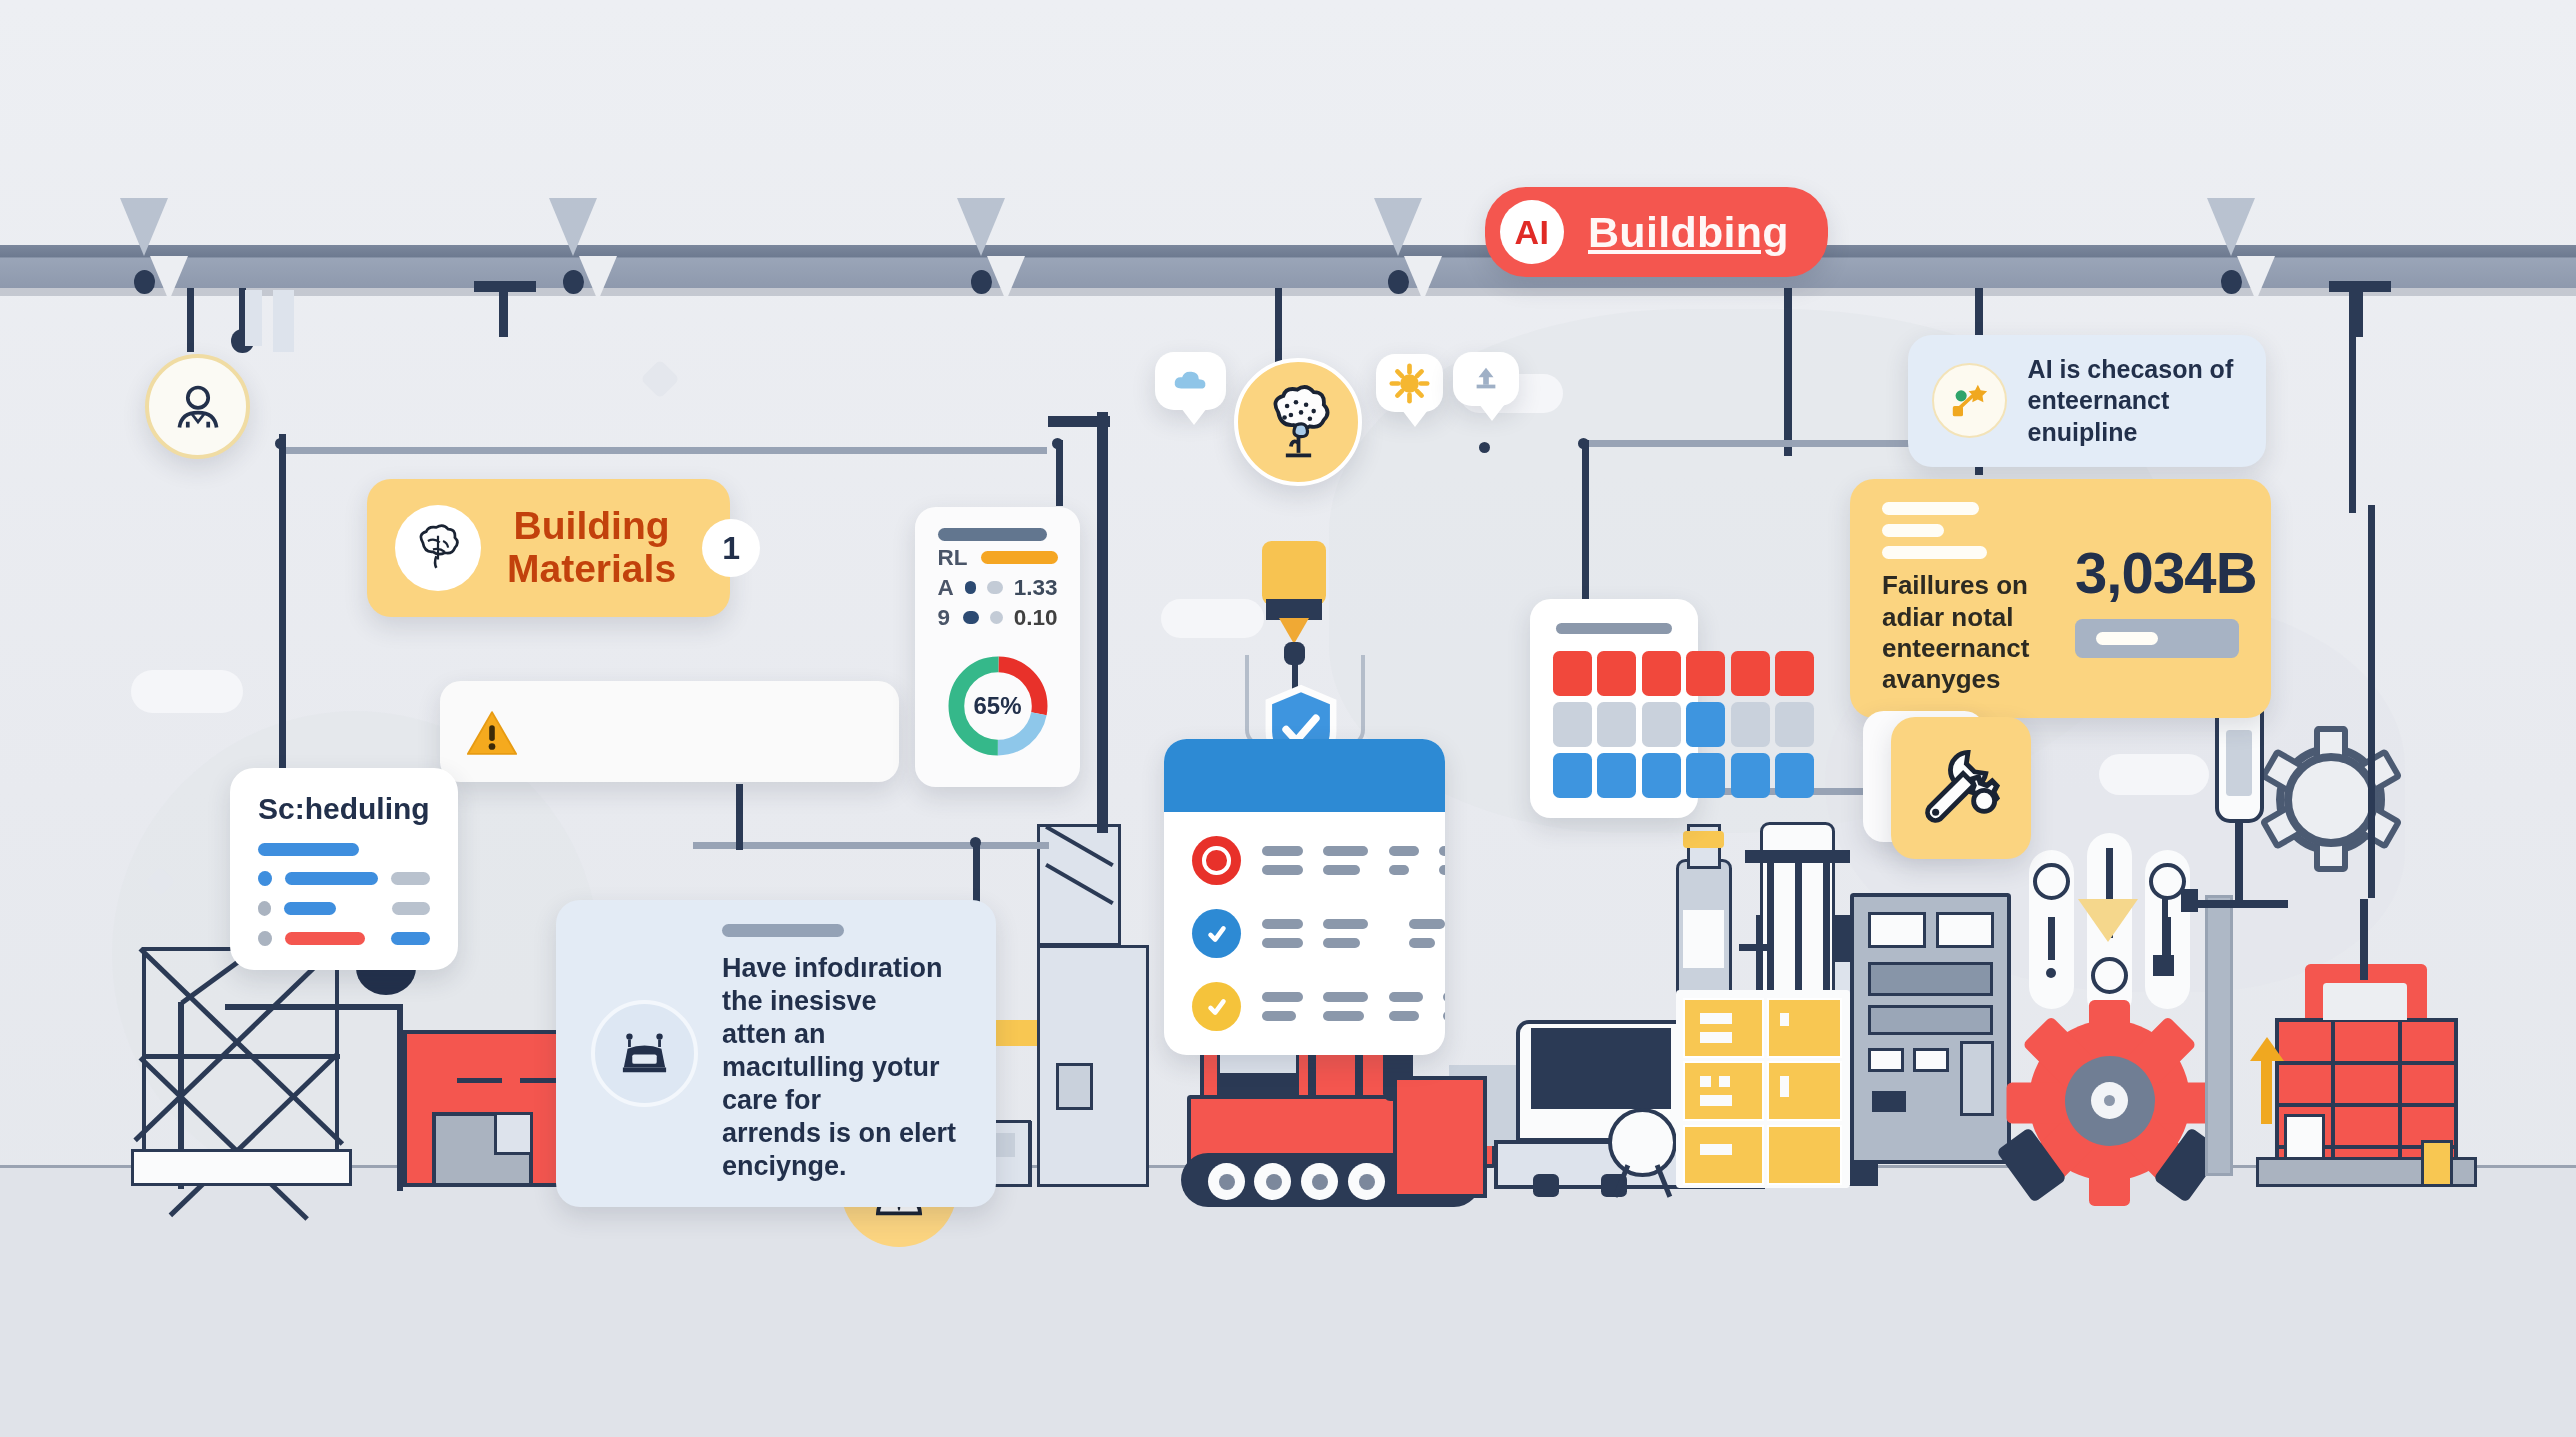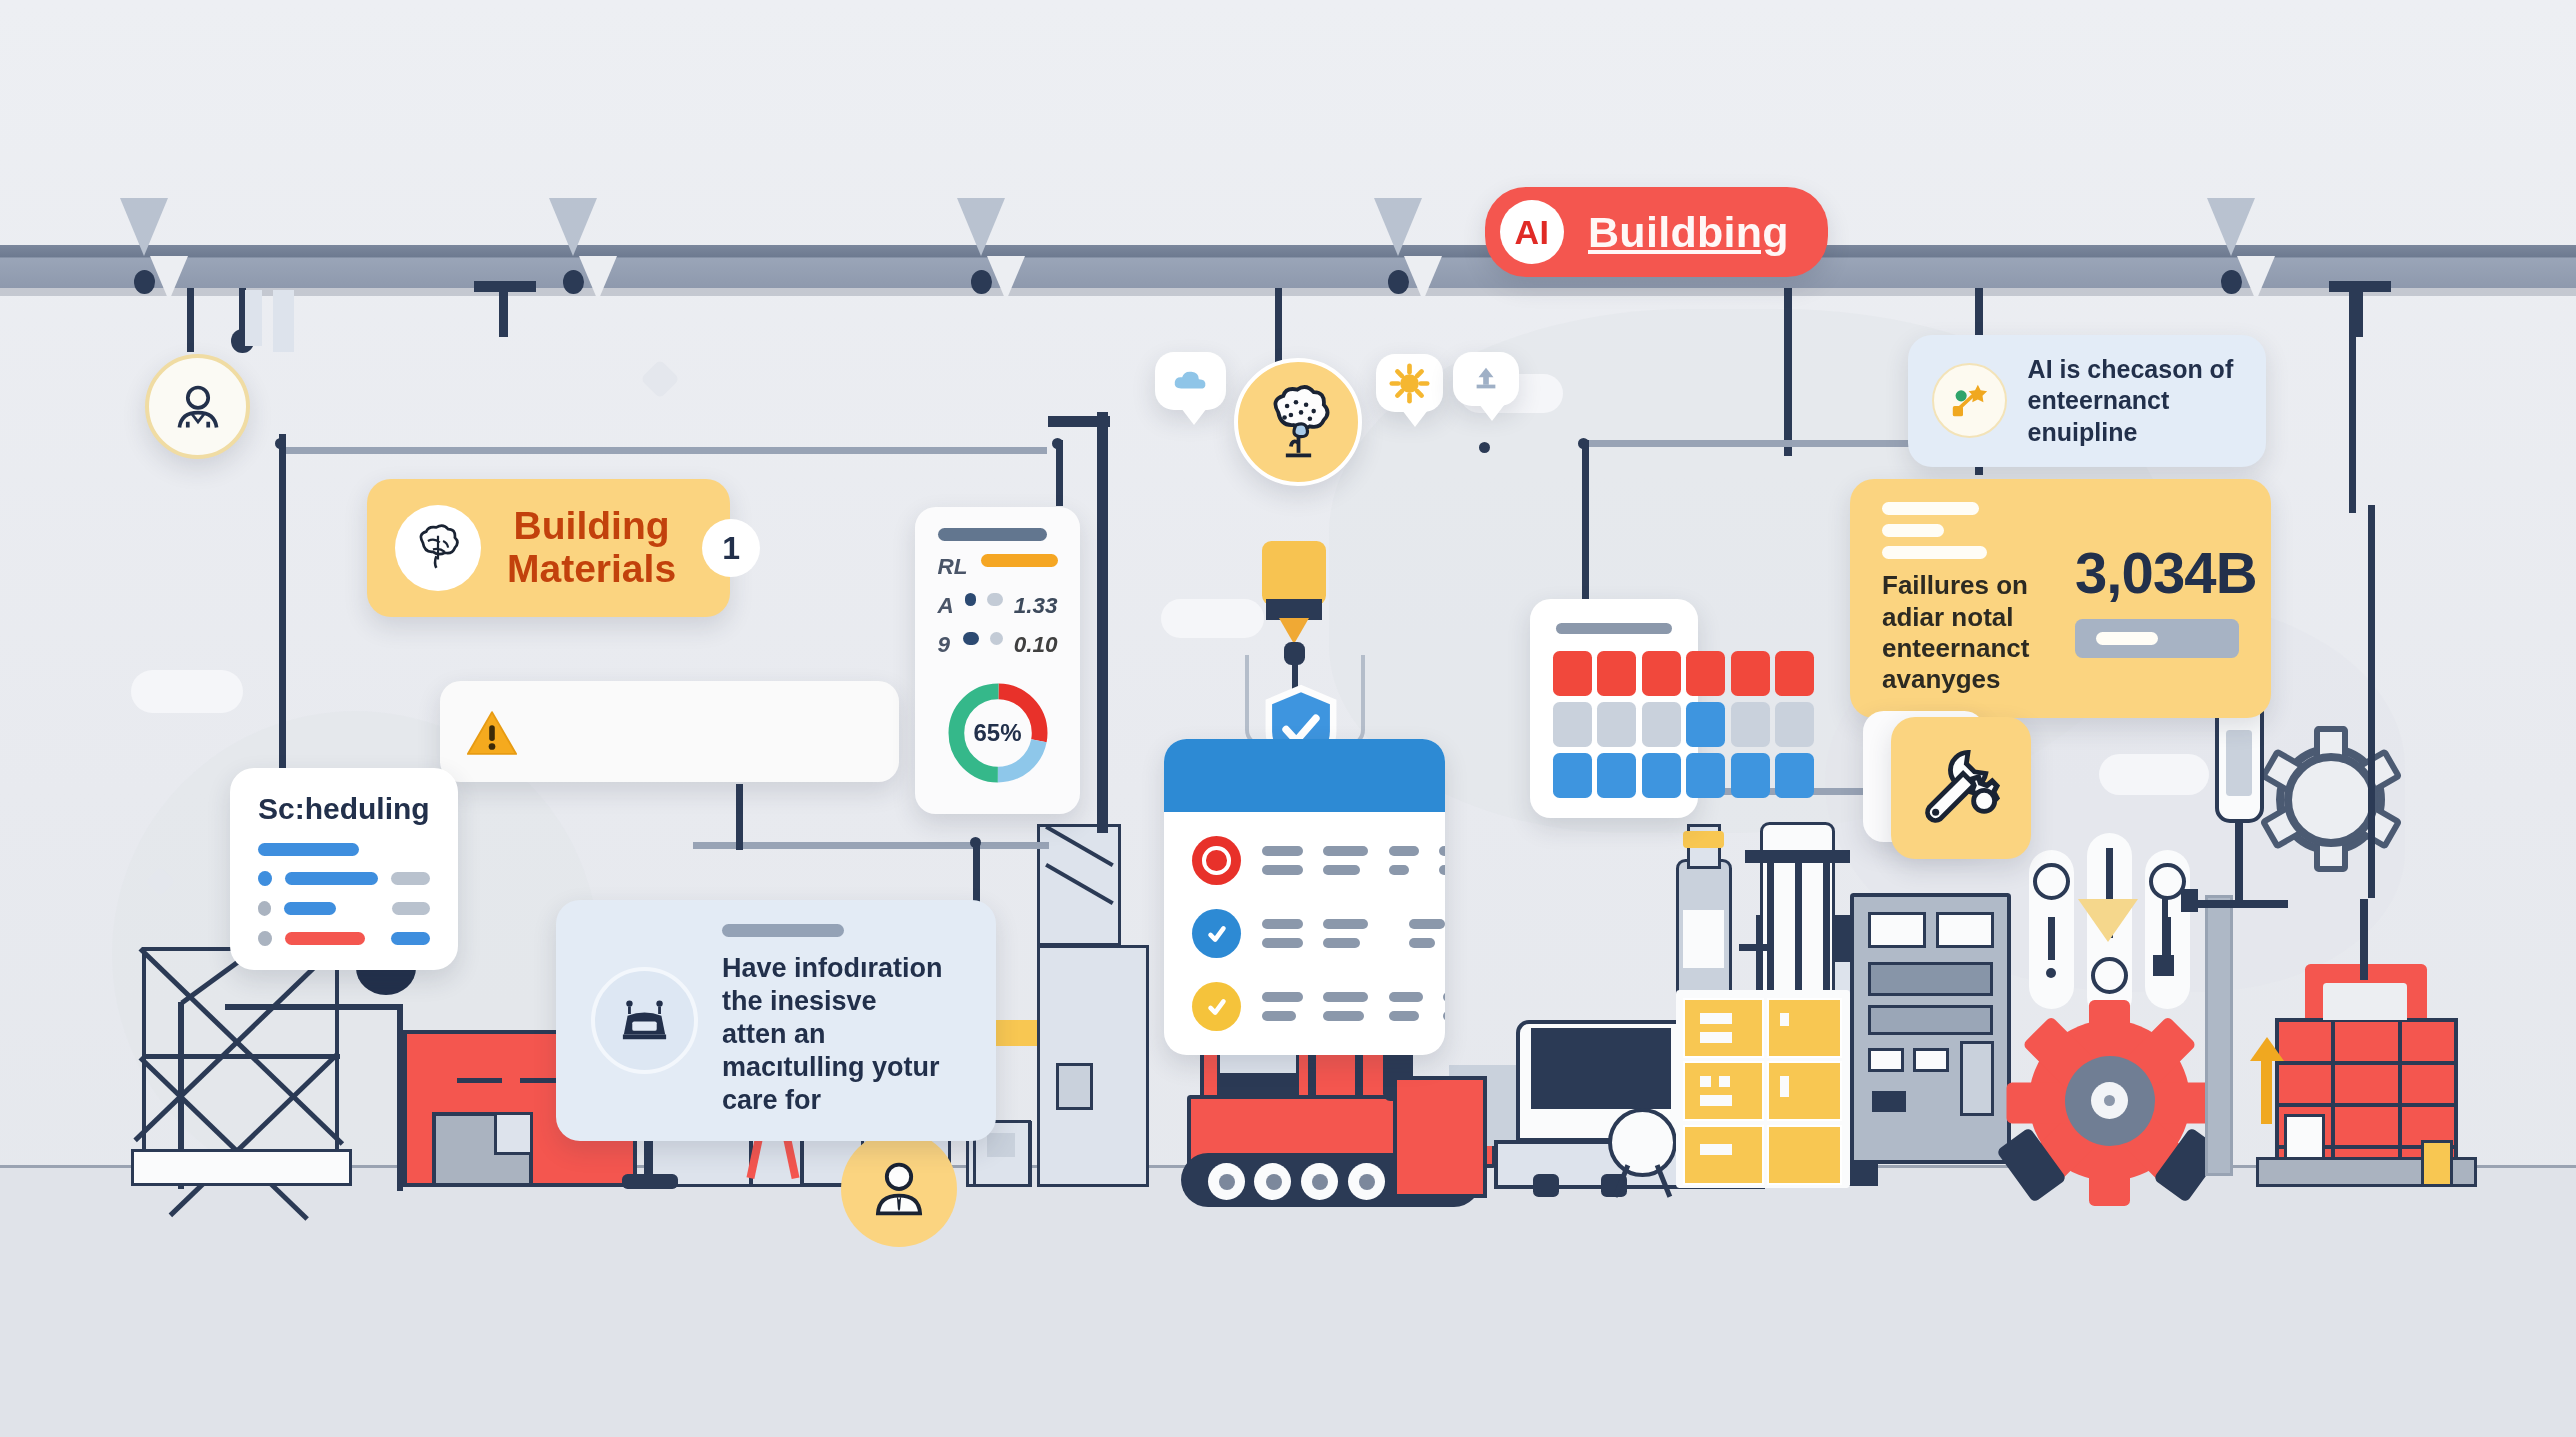--- a/index.html
+++ b/index.html
@@ -69,21 +69,21 @@
   .tipcard .circ{width:71px;height:71px;border-radius:50%;background:#fdfaf0;border:2.8px solid #f3e3b8;display:flex;align-items:center;justify-content:center;flex:0 0 auto;}
   .tipcard .txt{font-size:25px;font-weight:bold;color:#22304b;line-height:1.25;}
 
   .statcard{background:#fbd480;border-radius:24px;display:flex;align-items:center;padding:22.5px 32px;gap:37px;}
   .statcard .left{flex:1;}
   .statcard .cap{font-size:26px;font-weight:bold;color:#2c2a22;line-height:1.2;margin-top:11.2px;}
   .statcard .num{font-size:58px;font-weight:bold;color:#22304b;letter-spacing:-0.9px;text-align:right;}
   .statcard .ghost{height:39px;border-radius:7.5px;background:#a7b3c4;margin-top:13px;display:flex;align-items:center;padding-left:20.6px;}
 
   .metricard{background:#fbfbfc;border-radius:20.6px;padding:20.6px 22.5px;}
-  .metricard .mrow{display:flex;gap:11.2px;margin-top:13px;font-style:italic;}
+  .metricard .mrow{display:flex;align-items:center;gap:11.2px;margin-top:4px;}
   .metricard .lb{font-size:22.5px;font-weight:bold;color:#4a5568;width:32px;}
   .metricard .val{font-size:22.5px;font-weight:bold;color:#3d4a5c;margin-left:auto;}
 
   .calcard{background:#fff;border-radius:22.5px;overflow:hidden;}
   .calcard .head{height:73px;background:#2d8ad4;}
   .calcard .body{padding:24px 28px;}
   .calrow{display:flex;align-items:center;gap:20.6px;margin-bottom:24px;}
   .ckt{width:49px;height:49px;border-radius:50%;display:flex;align-items:center;justify-content:center;flex:0 0 auto;}
   .seg{display:flex;flex-direction:column;gap:8.4px;}
   .sbar{height:10.3px;border-radius:5.6px;background:#8b98ab;}
@@ -511,20 +511,21 @@
           <path d="M11 10 v8 M43 10 v8" stroke="#22304b" stroke-width="3"></path>
           <path d="M9 20 q18-7 36 0 l4 20 H5z" fill="#22304b"></path>
           <rect x="14" y="26" width="26" height="10" rx="2" fill="#e3ebf5"></rect>
           <path d="M4 40 h46 v5 H4z" fill="#22304b"></path>
         </svg>
       </div>
       <div>
         <div class="bar" style="width:122px;background:#94a2b6;margin-bottom:15px;"></div>
         <div class="txt">Have infodıration the inesisve</div>
         <div class="txt">atten an macıtulling yotur care for</div>
+        <div class="txt">arrends is on elert enciynge.</div>
       </div>
     </div>
   </div>
 
   <div class="card tipcard shadow" style="left:1908px;top:335px;width:358px;">
     <div class="circ">
       <svg width="41" height="39" viewBox="0 0 44 42">
         <path d="M9 31 L20 21 L31 11" fill="none" stroke="#f0a820" stroke-width="4" stroke-linecap="round"></path>
         <rect x="4" y="27" width="11" height="11" rx="2" fill="#f0a820"></rect>
         <circle cx="13" cy="16" r="6" fill="#2fa46b"></circle>

